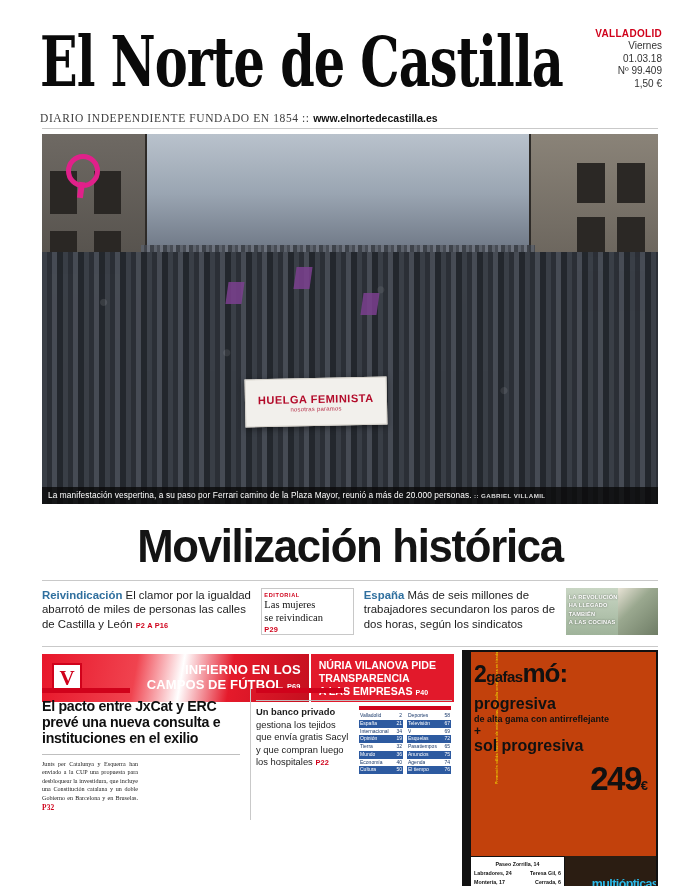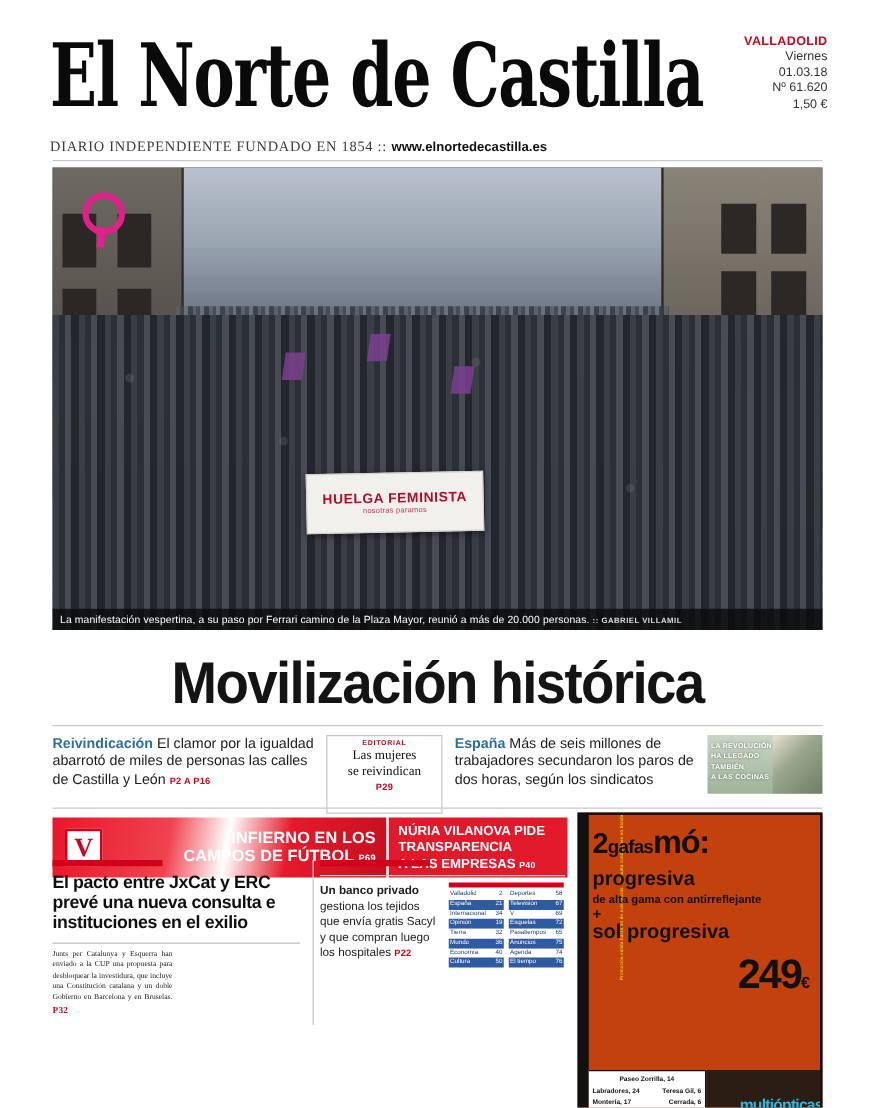--- a/index.html
+++ b/index.html
@@ -164,22 +164,22 @@
 
   
   .summary {
     position:absolute; left:42px; top:588px; width:616px; height:52px;
     display:flex; align-items:flex-start;
   }
   .sum-col { width:218px; font-size:11.4px; line-height:1.26; color:#1b1b1b; }
   .sum-col .kicker { font-weight:bold; color:#2f6f9e; }
   .pagref { color:#d0021b; font-weight:bold; font-size:7.4px; letter-spacing:.2px; }
   .editorial-box {
-    width:96px; margin:0 10px; border:1px solid #c8c8c8; text-align:center;
-    padding:3px 2px 16px 2px;
+    width:96px; margin:0 10px; border:1px solid #c8c8c8; text-align:left;
+    padding:3px 2px 0 2px;
   }
   .editorial-box .lbl { color:#d0021b; font-size:5.6px; font-weight:bold; letter-spacing:.6px; }
   .editorial-box .t {
     font-family:"Liberation Serif", serif; font-size:10.5px; line-height:1.15; color:#111; margin-top:1px;
   }
   .editorial-box .pagref { display:block; margin-top:1px; }
   .promo-cocinas {
     width:96px; height:47px; margin-left:10px; position:relative; overflow:hidden;
     background:linear-gradient(180deg,#c9d6c4,#9fb39a);
   }
@@ -311,21 +311,21 @@
   <div class="masthead">
     <div class="mast-title">El Norte de Castilla</div>
     <div class="mast-sub">
       <span>DIARIO INDEPENDIENTE FUNDADO EN 1854 ::</span>
       <span class="url">www.elnortedecastilla.es</span>
     </div>
     <div class="mast-info">
       <div class="city">VALLADOLID</div>
       <div>Viernes</div>
       <div>01.03.18</div>
-      <div>Nº 61.620</div>
+      <div>Nº 99.409</div>
       <div>1,50 €</div>
     </div>
   </div>
 
   <div class="rule-grey" style="top:128px"></div>
 
   <div class="photo-wrap">
     <div class="photo-sky"></div>
     <div class="bld-left"></div>
     <div class="bld-right"></div>

